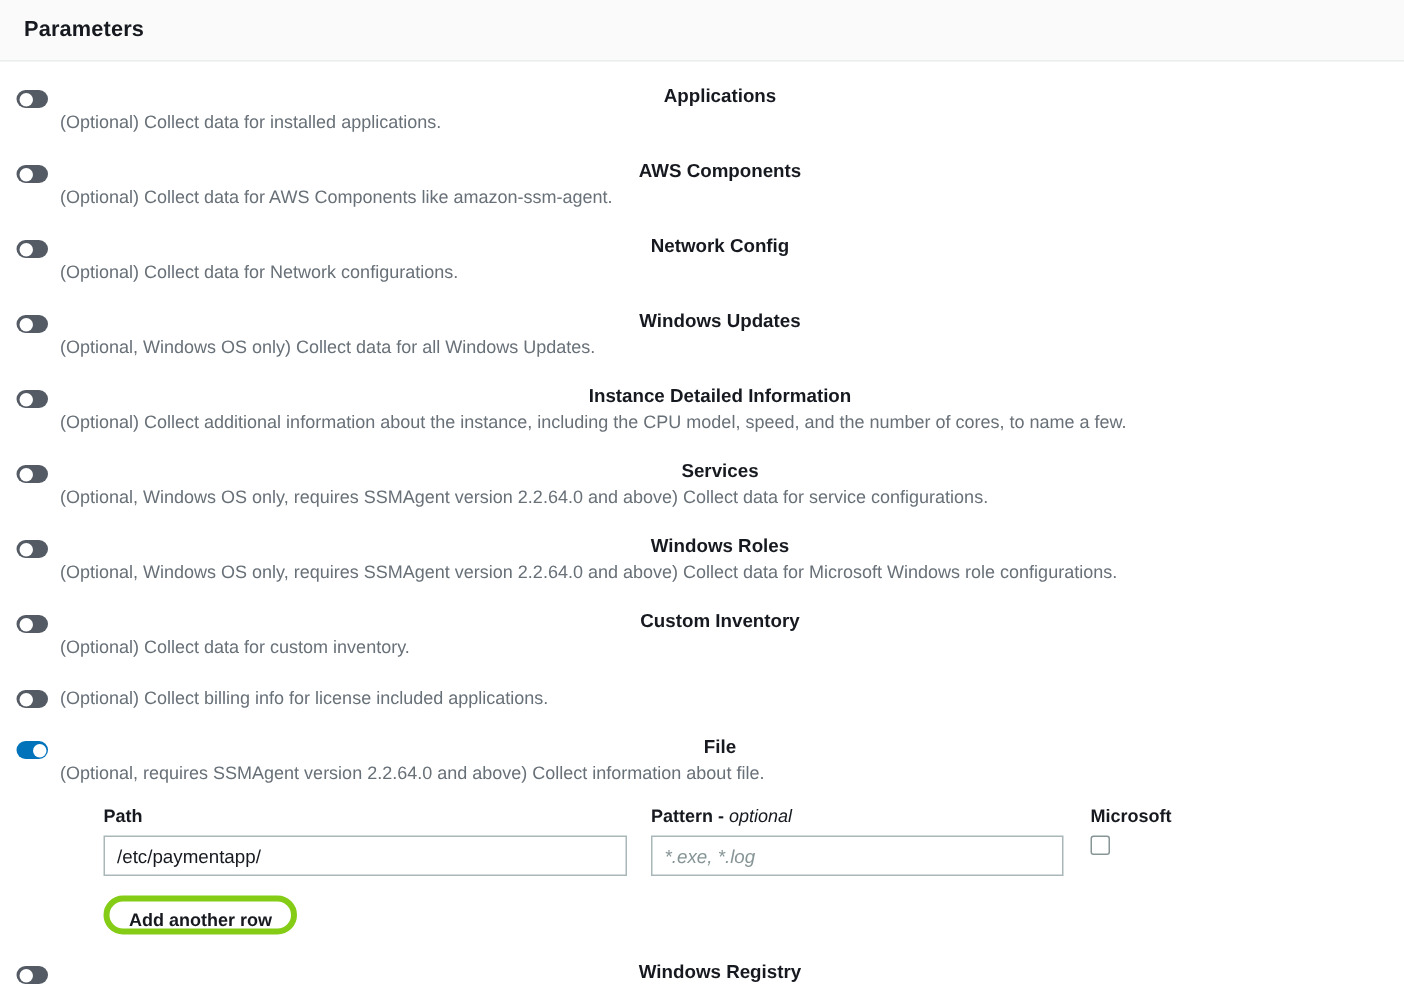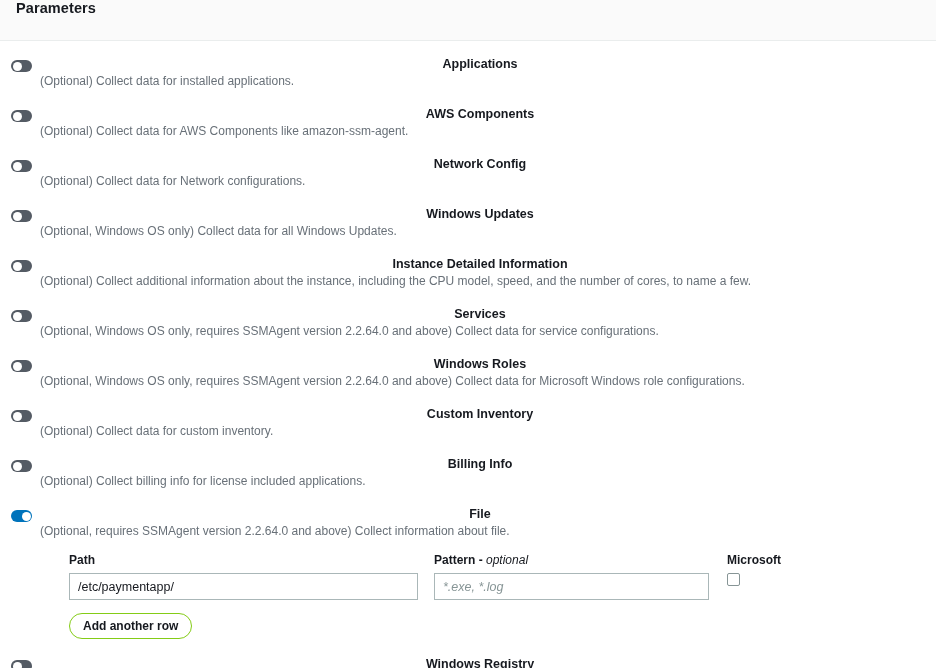--- a/index.html
+++ b/index.html
@@ -12,20 +12,21 @@
   }
 
   .panel { width: 936px; height: 668px; background:#ffffff; position: relative; overflow: hidden; }
 
   
   .panel-header {
     height: 41px;
     background: #fafafa;
     border-bottom: 1px solid #eaeded;
     display: flex;
+    align-items: center;
     padding: 0 16px;
   }
   .panel-header h1 {
     margin: 0;
     font-size: 14.5px;
     font-weight: bold;
     color: #16191f;
     letter-spacing: 0.1px;
   }
 
@@ -129,21 +130,21 @@
     background: #ffffff;
     margin-top: 5px;
     cursor: pointer;
   }
 
   .add-row-btn {
     margin-top: 13px;
     height: 26px;
     padding: 0 13px;
     background: #ffffff;
-    border: 1px solid #84cc16;
+    border: 4px solid #84cc16;
     border-radius: 13px;
     font-family: "Liberation Sans", sans-serif;
     font-size: 12px;
     font-weight: bold;
     color: #16191f;
     cursor: pointer;
     line-height: 24px;
   }
 </style>
 </head>
@@ -235,21 +236,20 @@
         <div class="param-label">Custom Inventory</div>
         <div class="param-desc">(Optional) Collect data for custom inventory.</div>
       </div>
     </div>
 
     <div class="param-row">
       <div class="toggle">
           <span class="knob"></span>
         </div>
       <div class="param-text">
-        <div class="param-label">Billing Info</div>
         <div class="param-desc">(Optional) Collect billing info for license included applications.</div>
       </div>
     </div>
 
     <div class="param-row">
       <div class="toggle on">
           <span class="knob"></span>
         </div>
       <div class="param-text">
         <div class="param-label">File</div>

